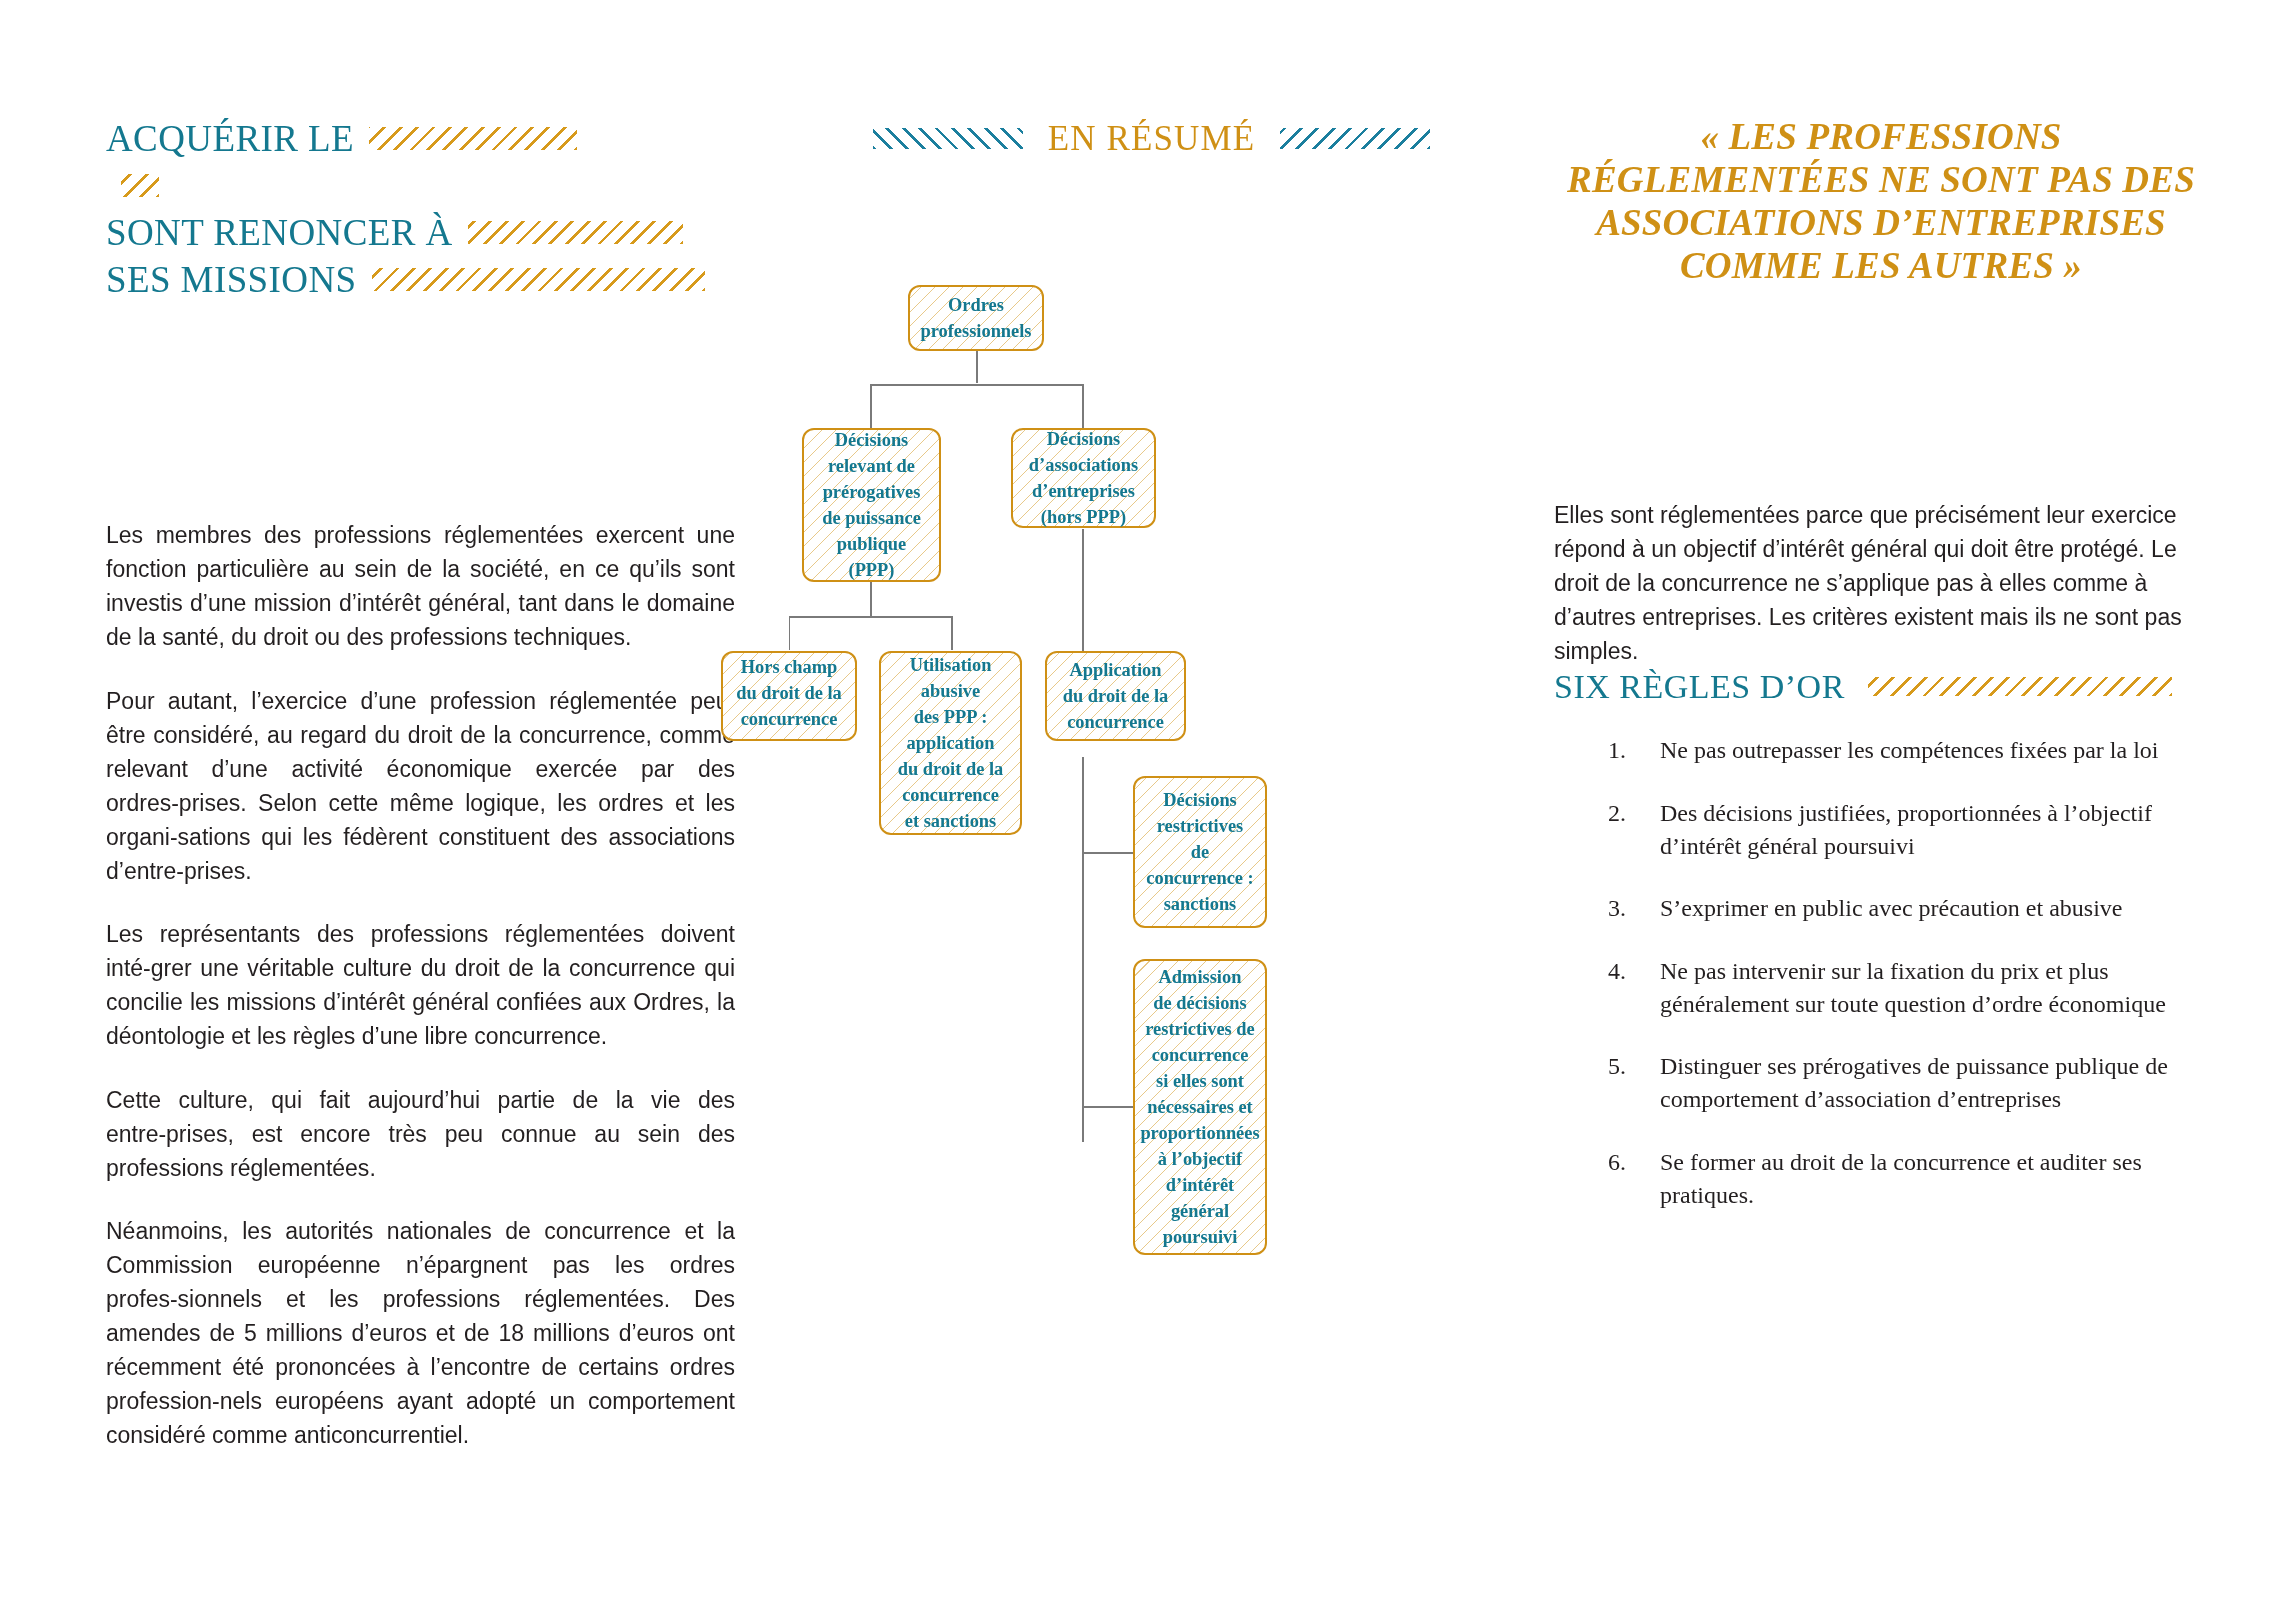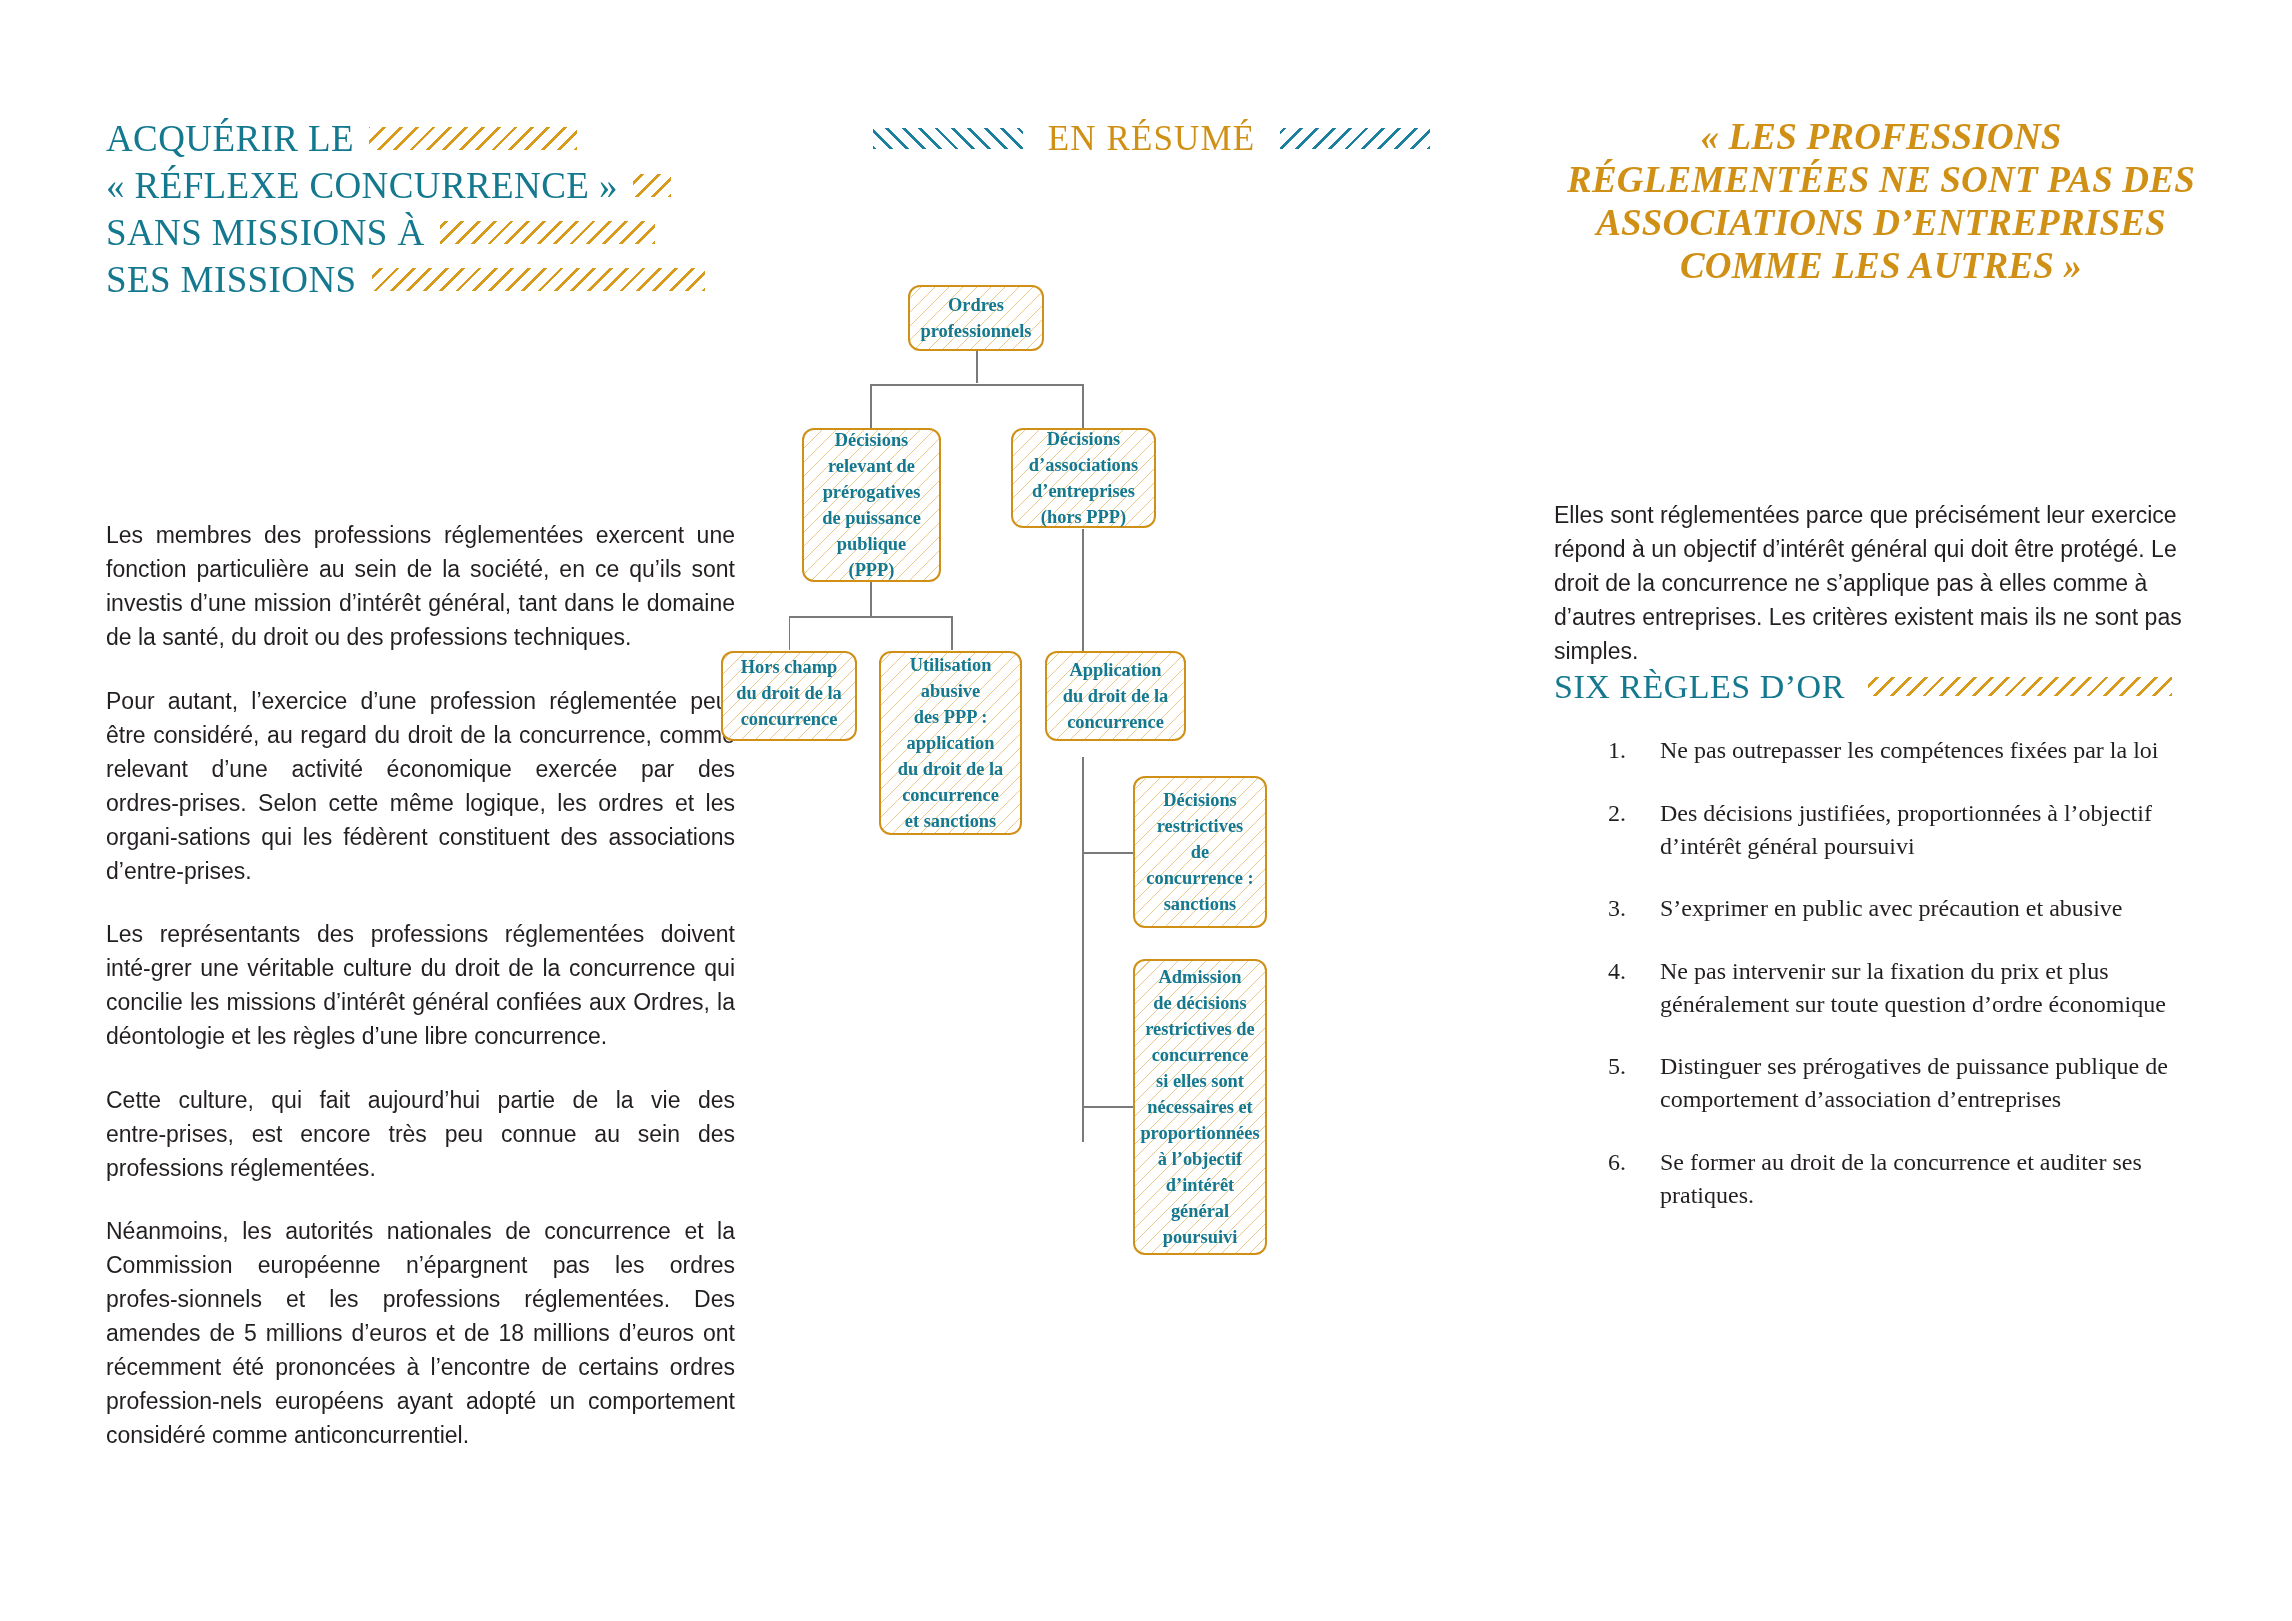--- a/index.html
+++ b/index.html
@@ -221,25 +221,24 @@
 </head>
 <body>
 
 <div id="left-col">
   <h1 class="main-title">
     <div class="title-line">
       <span class="txt">ACQUÉRIR LE</span>
       <span class="bar hatch-gold" style="width:208px"></span>
     </div>
     <div class="title-line">
-      <span class="txt">« RÉFLEXE CONCURRENCE »</span>
       <span class="bar hatch-gold" style="width:38px"></span>
     </div>
     <div class="title-line">
-      <span class="txt">SANS MISSIONS À</span>
+      <span class="txt">SONT RENONCER À</span>
       <span class="bar hatch-gold" style="width:215px"></span>
     </div>
     <div class="title-line">
       <span class="txt">SES MISSIONS</span>
       <span class="bar hatch-gold" style="width:333px"></span>
     </div>
   </h1>
 </div>
 
 <div id="left-body">

